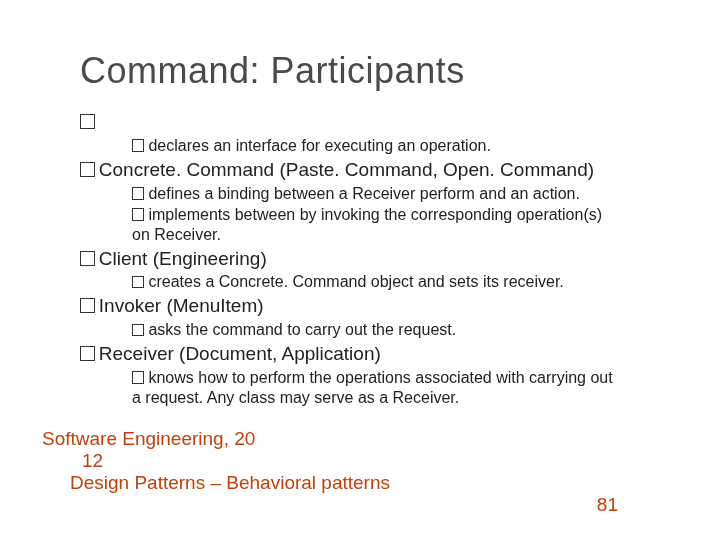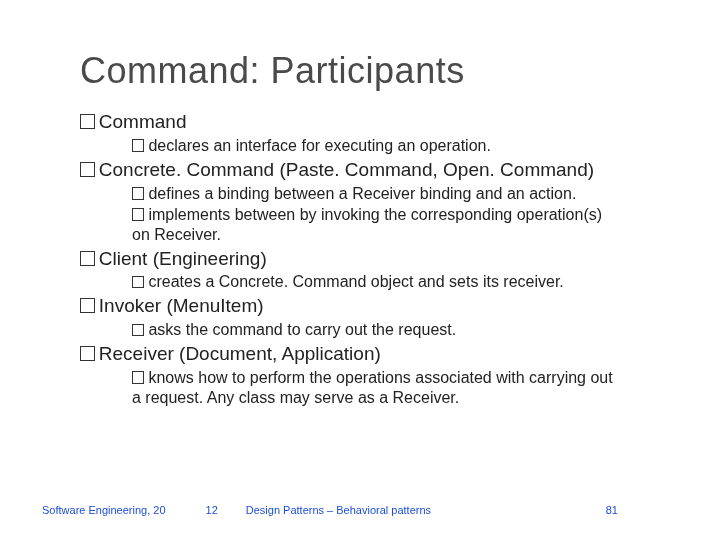--- a/index.html
+++ b/index.html
@@ -47,51 +47,52 @@
     vertical-align: -1px;
     box-sizing: border-box;
   }
   .it { }
   .footer {
     position: absolute;
     left: 0;
     right: 0;
     bottom: 24px;
     padding: 0 58px 0 42px;
-    font-size: 11px;
-    color: #1d4ed8;
+    font-size: 19px;
+    color: #c2410c;
     display: flex;
     justify-content: space-between;
+    flex-direction: column;
   }
   .footer .left  { flex: 0 0 auto; }
   .footer .mid   { flex: 0 0 auto; margin-left: 40px; }
   .footer .mid2  { flex: 0 0 auto; margin-left: 28px; }
   .footer .right { flex: 1 1 auto; text-align: right; }
 </style>
 </head>
 <body>
 
 <div class="slide">
 
   <h1 class="title">Command: Participants</h1>
 
   <div class="content">
 
     <div class="l1">
-      <span class="box"></span><span>Command</span>
+      <span class="box"></span>
     </div>
     <div class="l2">
       <span class="box"></span><span>declares an interface for executing an operation.</span>
     </div>
 
     <div class="l1">
       <span class="box"></span><span class="it">Concrete. Command</span><span> (Paste. Command, Open. Command)</span>
     </div>
     <div class="l2">
-      <span class="box"></span><span>defines a binding between a </span><span class="it">Receiver</span><span> binding and an action.</span>
+      <span class="box"></span><span>defines a binding between a </span><span class="it">Receiver</span><span> perform and an action.</span>
     </div>
     <div class="l2">
       <span class="box"></span><span>implements </span><span class="it">between</span><span> by invoking the corresponding operation(s) on </span><span class="it">Receiver</span><span>.</span>
     </div>
 
     <div class="l1">
       <span class="box"></span><span class="it">Client</span><span> (Engineering)</span>
     </div>
     <div class="l2">
       <span class="box"></span><span>creates a </span><span class="it">Concrete. Command</span><span> object and sets its receiver.</span>

